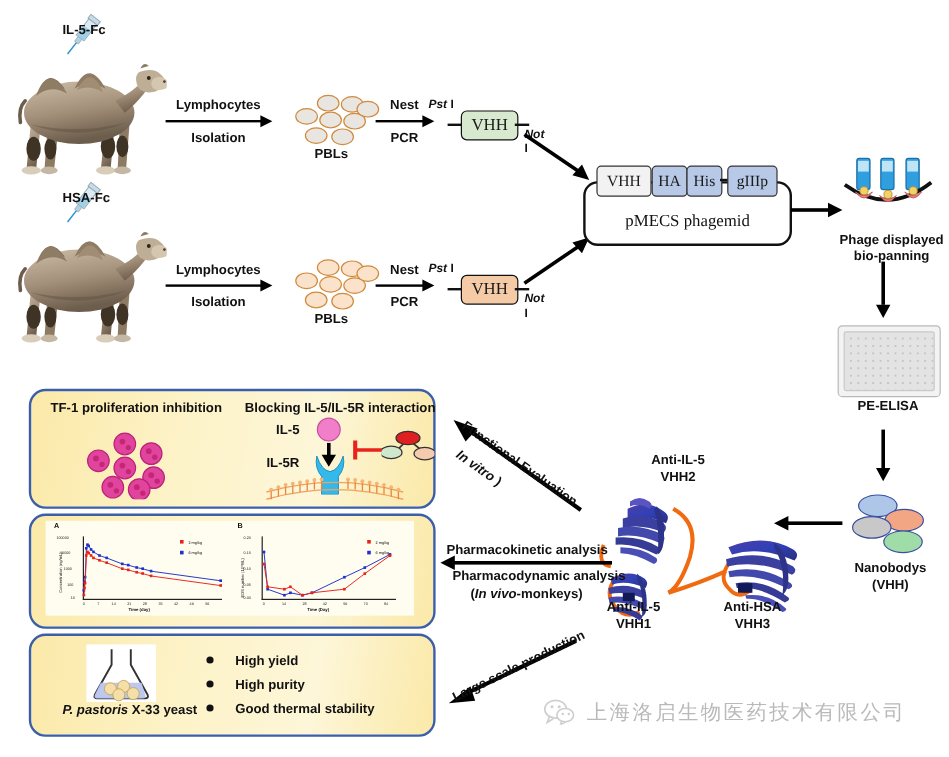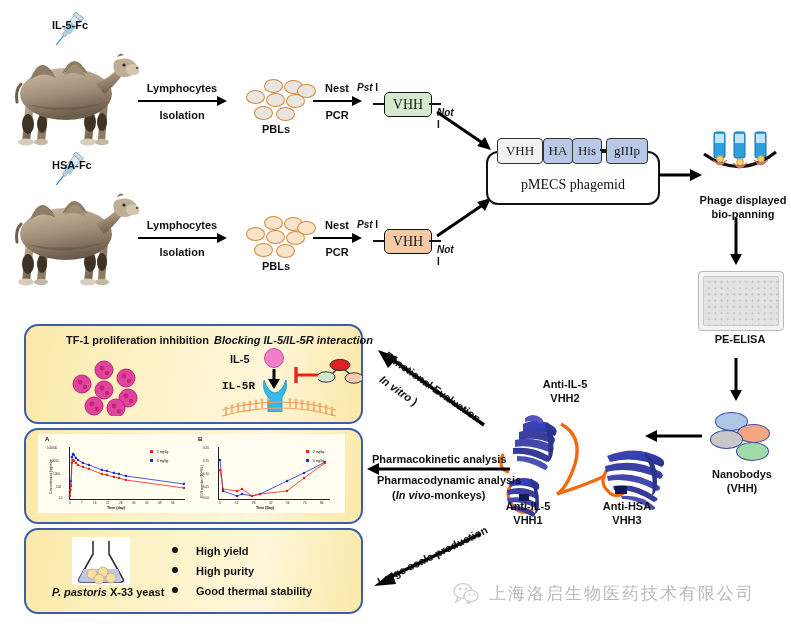--- a/index.html
+++ b/index.html
@@ -430,22 +430,22 @@
 <div class="lbl abs" style="left:483px;top:500px;width:90px;text-align:center;">
   <div>Anti-IL-5</div>
   <div>VHH1</div>
 </div>
 <div class="lbl abs" style="left:582px;top:500px;width:90px;text-align:center;">
   <div>Anti-HSA</div>
   <div>VHH3</div>
 </div>
 
 <div class="panel" style="left:24px;top:324px;width:335px;height:96px;"></div>
-<div class="panel-title" style="left:42px;top:334px;margin-left:24px;">TF-1 proliferation inhibition</div>
-<div class="panel-title" style="left:214px;top:334px;font-style:italic;">Blocking IL-5/IL-5R interaction</div>
+<div class="panel-title" style="left:42px;top:334px;">TF-1 proliferation inhibition</div>
+<div class="panel-title" style="left:204px;top:334px;">Blocking IL-5/IL-5R interaction</div>
 
 <div class="abs" style="left:60px;top:358px;width:110px;height:58px;">
   <svg width="110" height="58" viewBox="0 0 110 58">
     <g fill="#e0449c" stroke="#b9237a" stroke-width="1">
       <circle cx="22" cy="26" r="9"></circle>
         <circle cx="44" cy="12" r="9"></circle>
       <circle cx="44" cy="32" r="9"></circle>
         <circle cx="66" cy="20" r="9"></circle>
       <circle cx="68" cy="40" r="9"></circle>
         <circle cx="34" cy="48" r="9"></circle>
@@ -475,21 +475,21 @@
   <svg width="22" height="22" viewBox="0 0 22 22">
       <circle cx="11" cy="11" r="9.5" fill="#f07ec8" stroke="#c8509c" stroke-width="1"></circle>
     </svg>
 </div>
 <div class="abs" style="left:266px;top:369px;">
   <svg width="16" height="20" viewBox="0 0 16 20">
     <line x1="8" y1="0" x2="8" y2="12" stroke="#000" stroke-width="3"></line>
     <polygon points="8,20 2,10 14,10" fill="#000"></polygon>
   </svg>
 </div>
-<div class="lbl abs" style="left:222px;top:380px;font-family:Liberation Mono, monospace;">IL-5R</div>
+<div class="lbl abs" style="left:222px;top:380px;">IL-5R</div>
 <div class="abs" style="left:261px;top:378px;">
   <svg width="28" height="34" viewBox="0 0 28 34">
     <path d="M3 2 q4 12 11 13 q7 -1 11 -13 q2 10 -4 17 l0 15 l-14 0 l0 -15 q-6 -7 -4 -17 Z" fill="#35b8ea" stroke="#1c8fc0" stroke-width="0.8"></path>
   </svg>
 </div>
 <div class="abs" style="left:220px;top:396px;">
   <svg width="118" height="24" viewBox="0 0 118 24">
     <path d="M2 14 q57 -16 114 0" stroke="#f2a25c" stroke-width="1.2" fill="none"></path>
     <path d="M2 20 q57 -16 114 0" stroke="#f2a25c" stroke-width="1.2" fill="none"></path>
     <g stroke="#e8873c" stroke-width="1.1">

